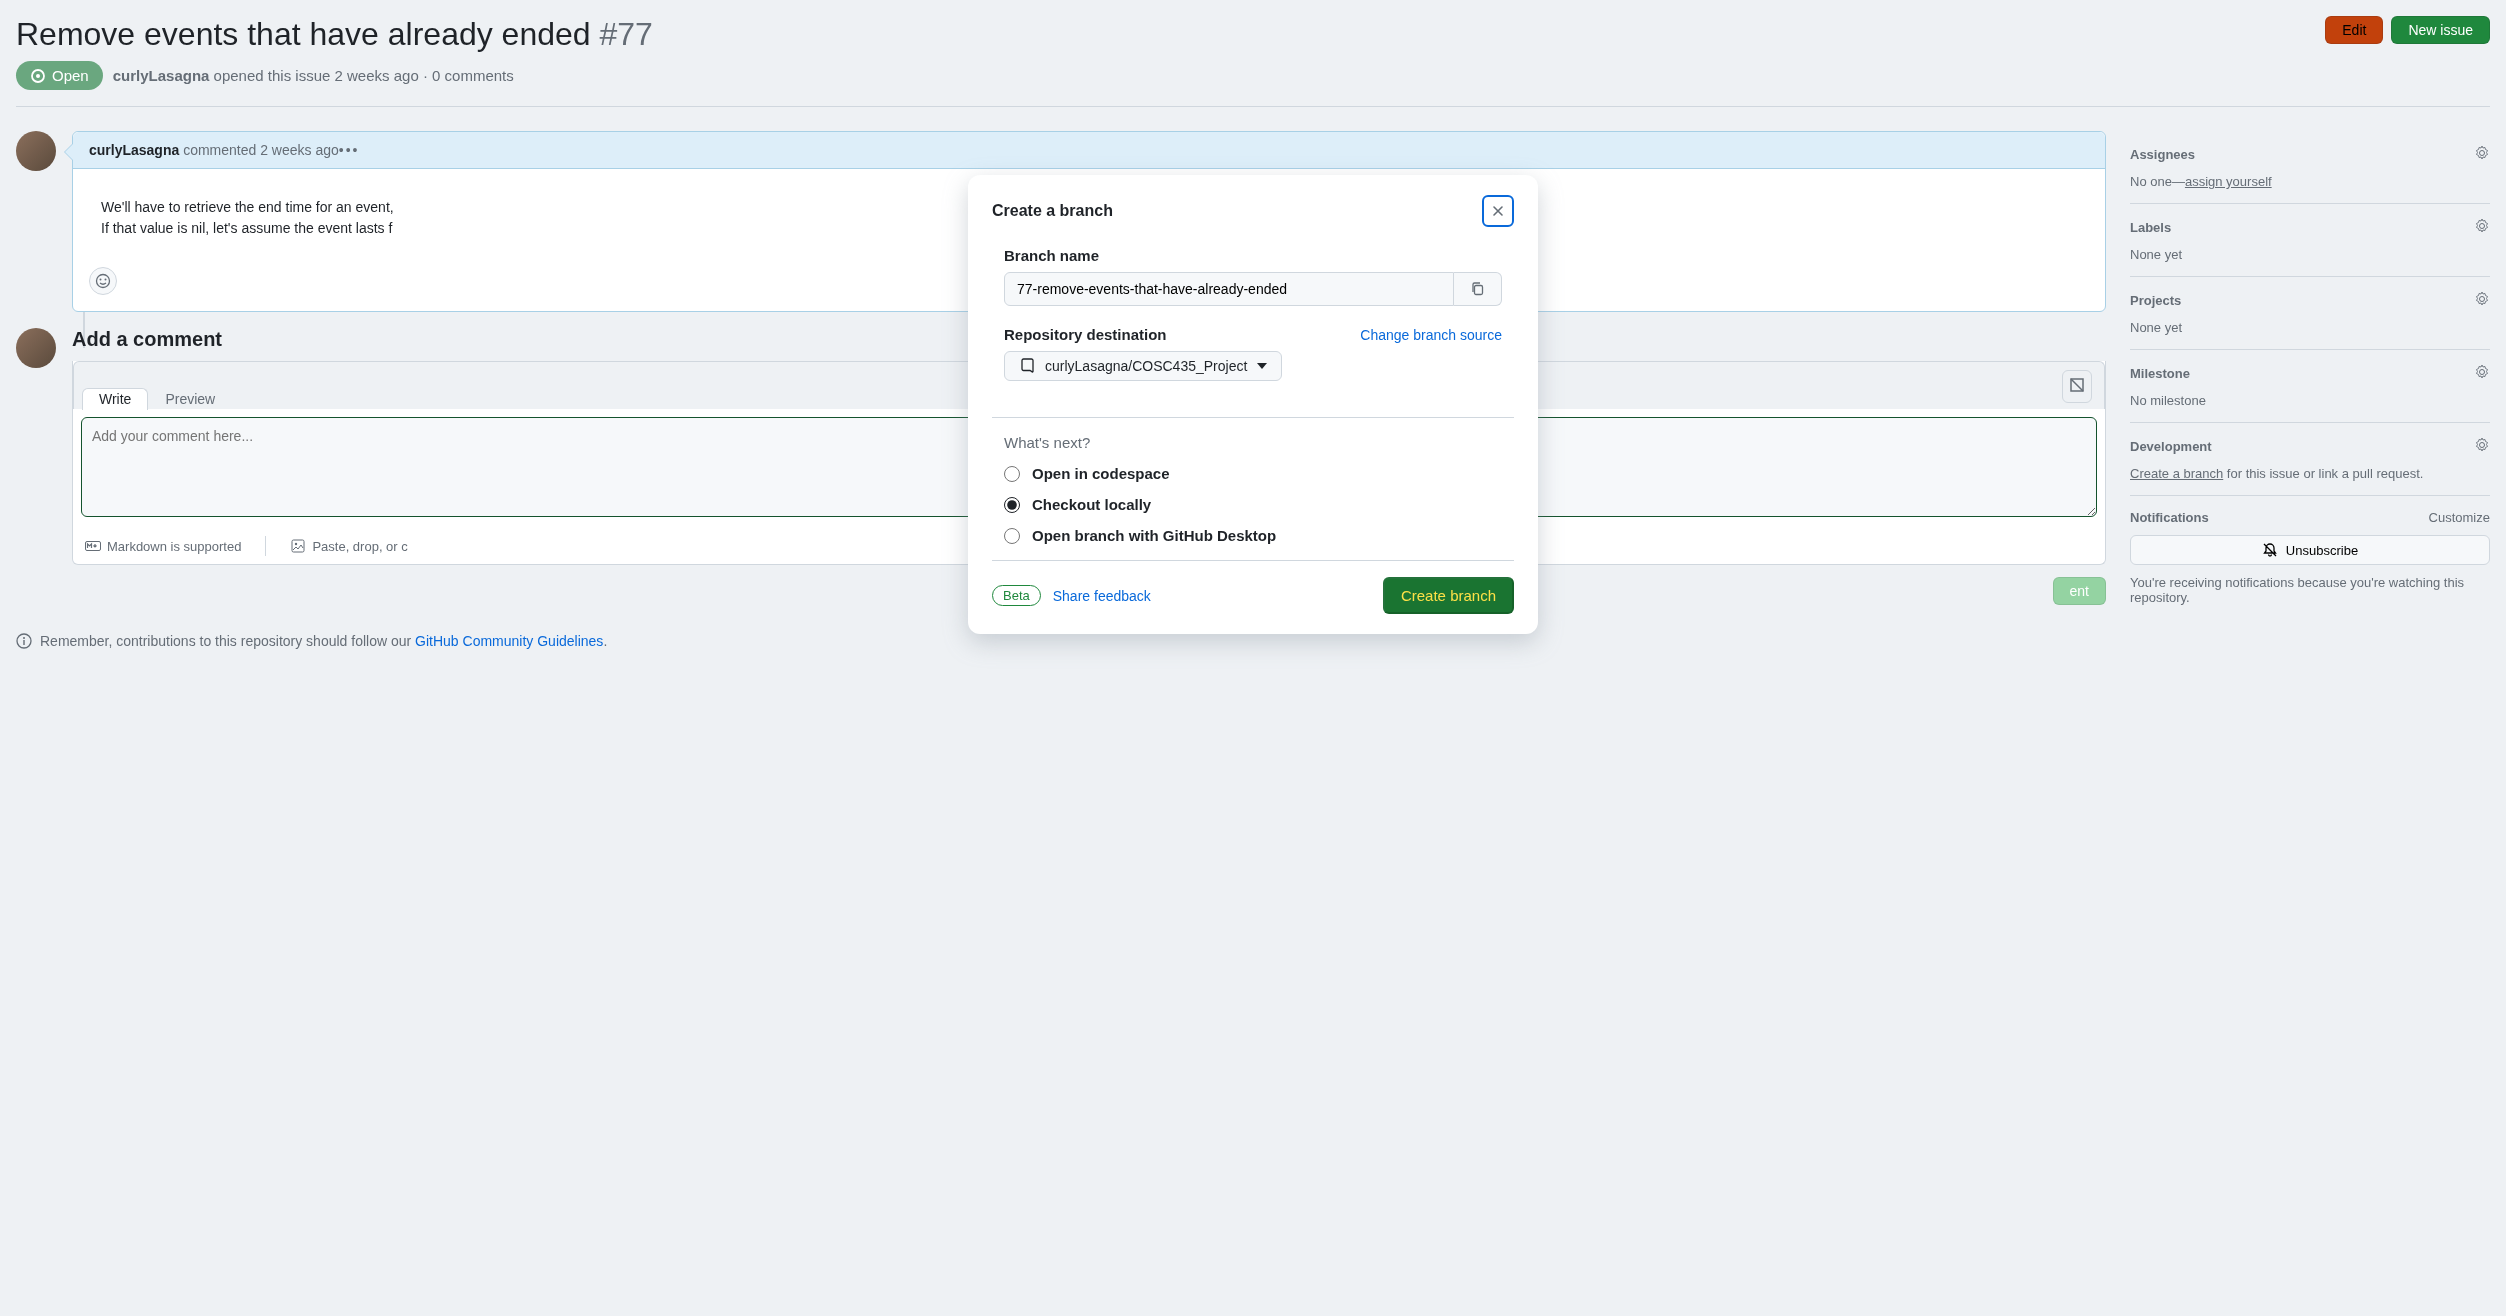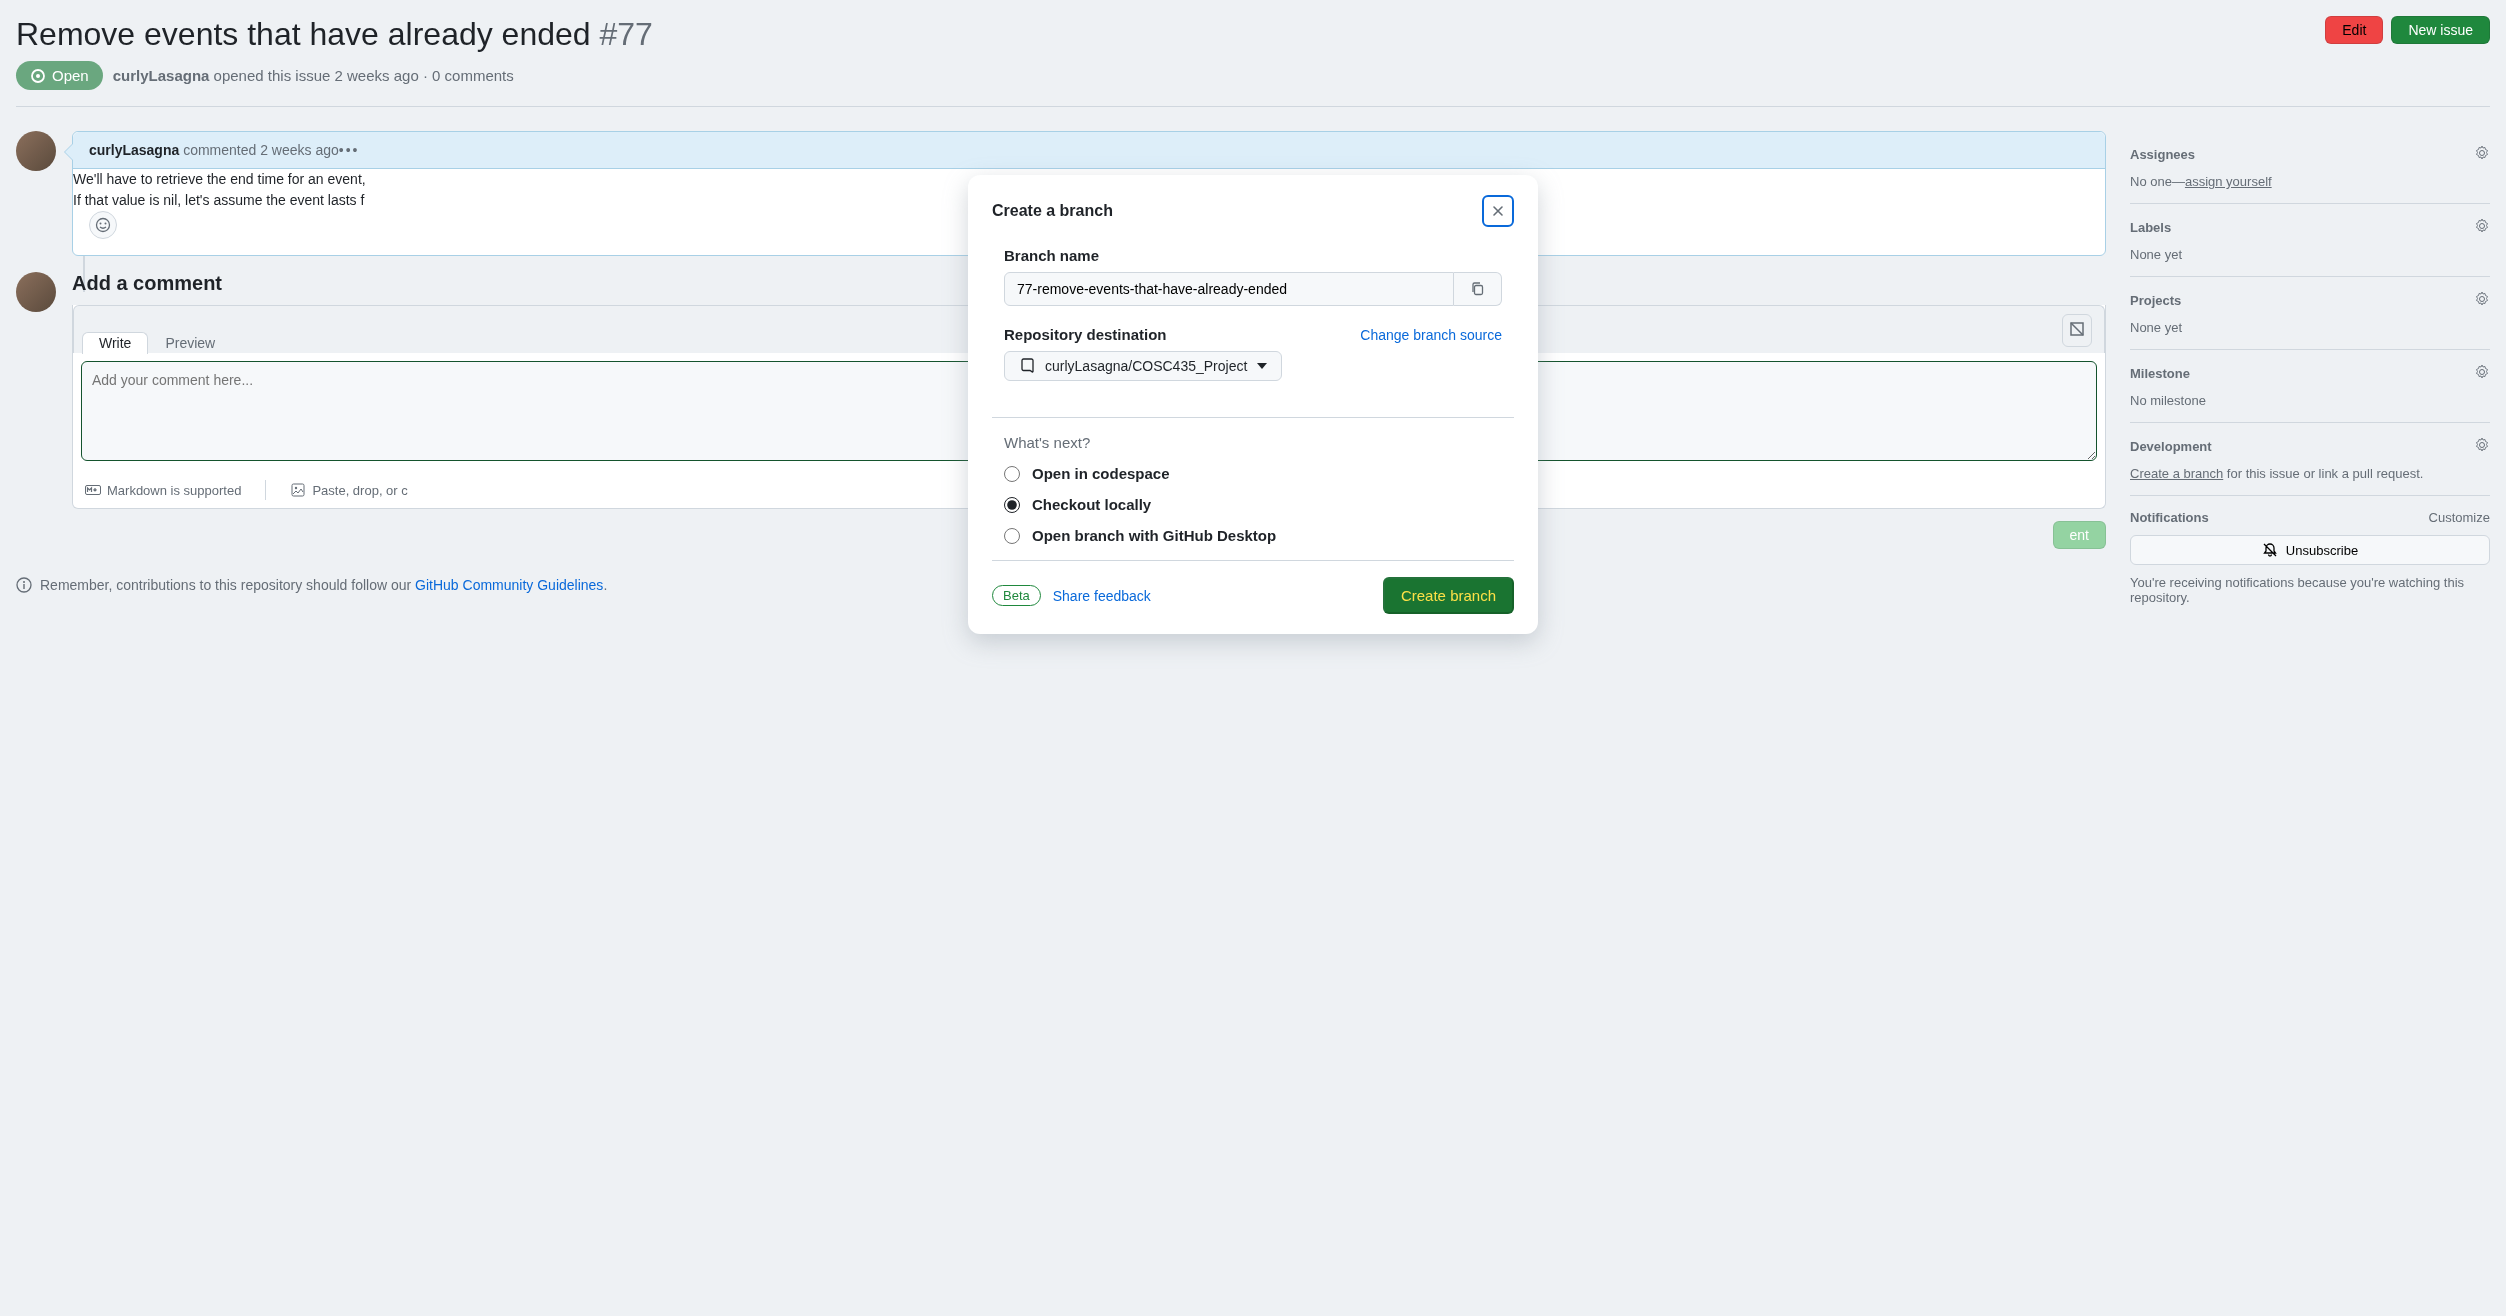--- a/index.html
+++ b/index.html
@@ -7,38 +7,38 @@
   font-family: -apple-system, BlinkMacSystemFont, "Segoe UI", Helvetica, Arial, sans-serif;
   background: #eef1f4;
   color: #1f2328;
   font-size: 14px;
 }
 .container { padding: 16px; }
 .header-row { display: flex; align-items: flex-start; justify-content: space-between; margin-bottom: 8px; }
 .issue-title { font-size: 32px; font-weight: 400; color: #1f2328; }
 .issue-number { color: #656d76; font-weight: 300; }
 .header-buttons { display: flex; gap: 8px; align-items: center; }
-.btn { padding: 5px 16px; border-radius: 6px; font-size: 14px; font-weight: 500; cursor: pointer; border: 1px solid rgba(31,35,40,0.15); background: #ef4444; }
+.btn { padding: 5px 16px; border-radius: 6px; font-size: 14px; font-weight: 500; cursor: pointer; border: 1px solid rgba(31,35,40,0.15); background: #c2410c; }
 .btn-primary { background: #1f883d; color: #fff; border-color: rgba(31,35,40,0.15); }
 .btn-primary-dark { background: #1a7431; color: #fde047; border-color: rgba(31,35,40,0.15); padding: 8px 16px; font-size: 15px; }
 .meta-row { display: flex; align-items: center; gap: 10px; margin-bottom: 24px; padding-bottom: 16px; border-bottom: 1px solid #d0d7de; }
 .state-badge { display: inline-flex; align-items: center; gap: 6px; background: #6aa77f; color: #fff; padding: 6px 14px; border-radius: 999px; font-weight: 500; font-size: 15px; }
 .meta-text { color: #656d76; font-size: 15px; }
 .meta-text .author { color: #656d76; font-weight: 600; }
 .layout { display: flex; gap: 24px; }
 .main-col { flex: 1; min-width: 0; }
 .sidebar { width: 360px; flex-shrink: 0; }
 .timeline-item { display: flex; gap: 16px; margin-bottom: 16px; position: relative; }
 .avatar { width: 40px; height: 40px; border-radius: 50%; background: linear-gradient(135deg, #8b6f5c, #5a4a3c); flex-shrink: 0; }
 .comment-box { flex: 1; border: 1px solid #a8d0e6; border-radius: 6px; background: #fff; position: relative; }
 .comment-header { background: #ddeef9; padding: 10px 16px; display: flex; justify-content: flex-start; align-items: center; border-bottom: 1px solid #a8d0e6; border-radius: 6px 6px 0 0; }
 .comment-header-left { color: #656d76; }
 .comment-header-left .author { font-weight: 600; color: #1f2328; }
 .comment-header-right { display: flex; gap: 8px; color: #656d76; }
-.comment-body { padding: 0; line-height: 1.5; }
+.comment-body { padding: 28px; line-height: 1.5; }
 .reaction-btn { margin: 0 16px 16px 16px; width: 28px; height: 28px; border-radius: 50%; border: 1px solid #d0d7de; background: #f6f8fa; display: inline-flex; align-items: center; justify-content: center; color: #656d76; cursor: pointer; }
 .comment-caret { position: absolute; left: -8px; top: 12px; width: 0; height: 0; border-top: 8px solid transparent; border-bottom: 8px solid transparent; border-right: 8px solid #ddeef9; }
 .comment-caret::before { content: ''; position: absolute; left: -1px; top: -9px; border-top: 9px solid transparent; border-bottom: 9px solid transparent; border-right: 9px solid #a8d0e6; z-index: -1; }
 .vline { position: absolute; left: 67px; top: 40px; bottom: -36px; width: 2px; background: #d0d7de; z-index: -1; }
 .add-comment-title { font-size: 20px; font-weight: 600; margin-bottom: 10px; }
 .tabs-row { display: flex; justify-content: space-between; align-items: flex-end; border-bottom: 1px solid #d0d7de; }
 .tabs { display: flex; }
 .tab { padding: 2px 16px; color: #656d76; cursor: pointer; border: 1px solid transparent; border-bottom: none; border-radius: 6px 6px 0 0; background: transparent; }
 .tab.active { background: #fff; border-color: #d0d7de; color: #1f2328; margin-bottom: -1px; }
 .toolbar-icon { color: #656d76; padding: 6px; border: 1px solid #d0d7de; border-radius: 6px; margin-right: 4px; margin-bottom: 6px; }

